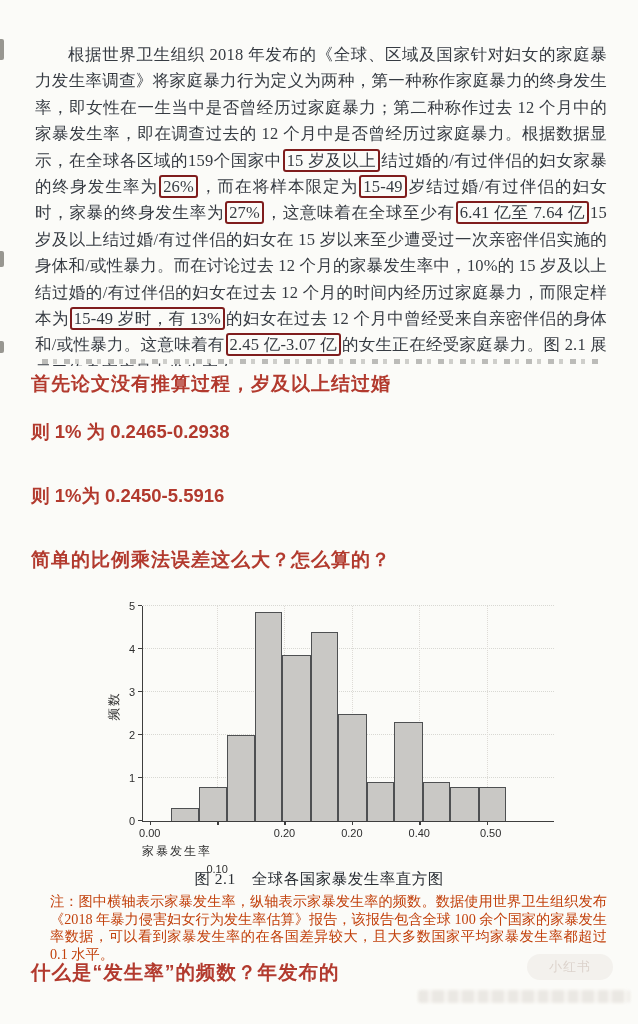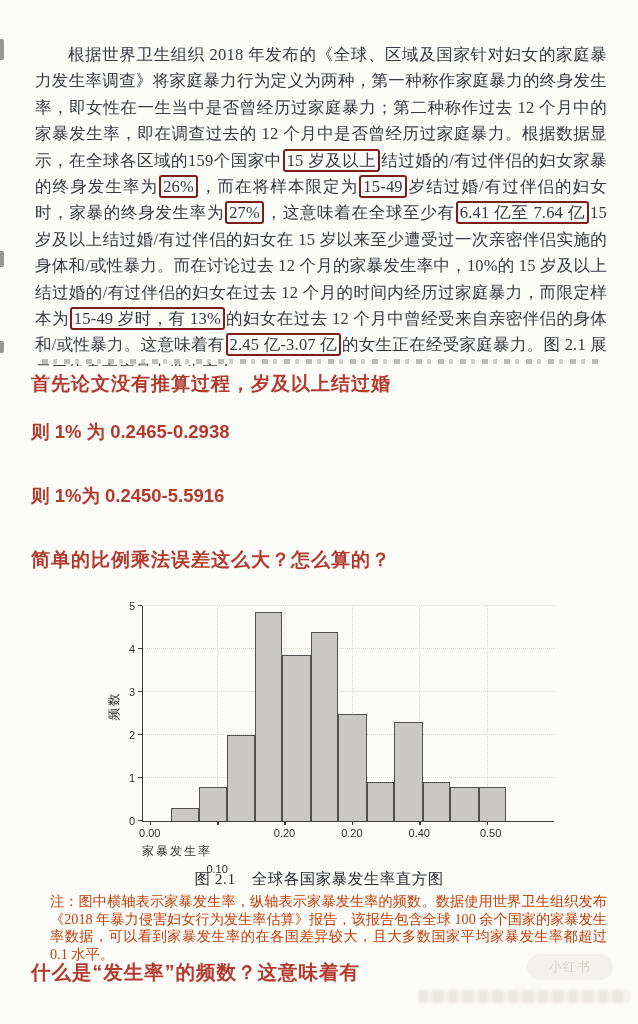--- a/index.html
+++ b/index.html
@@ -155,20 +155,20 @@
         <div class="yticklabel" style="bottom: 166px;">4</div>
         <div class="ytickmark" style="bottom: 215px;"></div>
         <div class="yticklabel" style="bottom: 209px;">5</div>
       </div>
     <div class="xlabel">家暴发生率</div>
   </div>
 
   <div class="caption">图 2.1　全球各国家暴发生率直方图</div>
   <div class="note">注：图中横轴表示家暴发生率，纵轴表示家暴发生率的频数。数据使用世界卫生组织发布《2018 年暴力侵害妇女行为发生率估算》报告，该报告包含全球 100 余个国家的家暴发生率数据，可以看到家暴发生率的在各国差异较大，且大多数国家平均家暴发生率都超过 0.1 水平。</div>
 
-  <div class="red bottomq">什么是“发生率”的频数？这意味着有</div>
+  <div class="red bottomq">什么是“发生率”的频数？年发布的</div>
 
   <div class="wm-pill">
     <span>小红书</span>
   </div>
   <div class="wm-id"></div>
 
 </div>
 
 </body></html>

